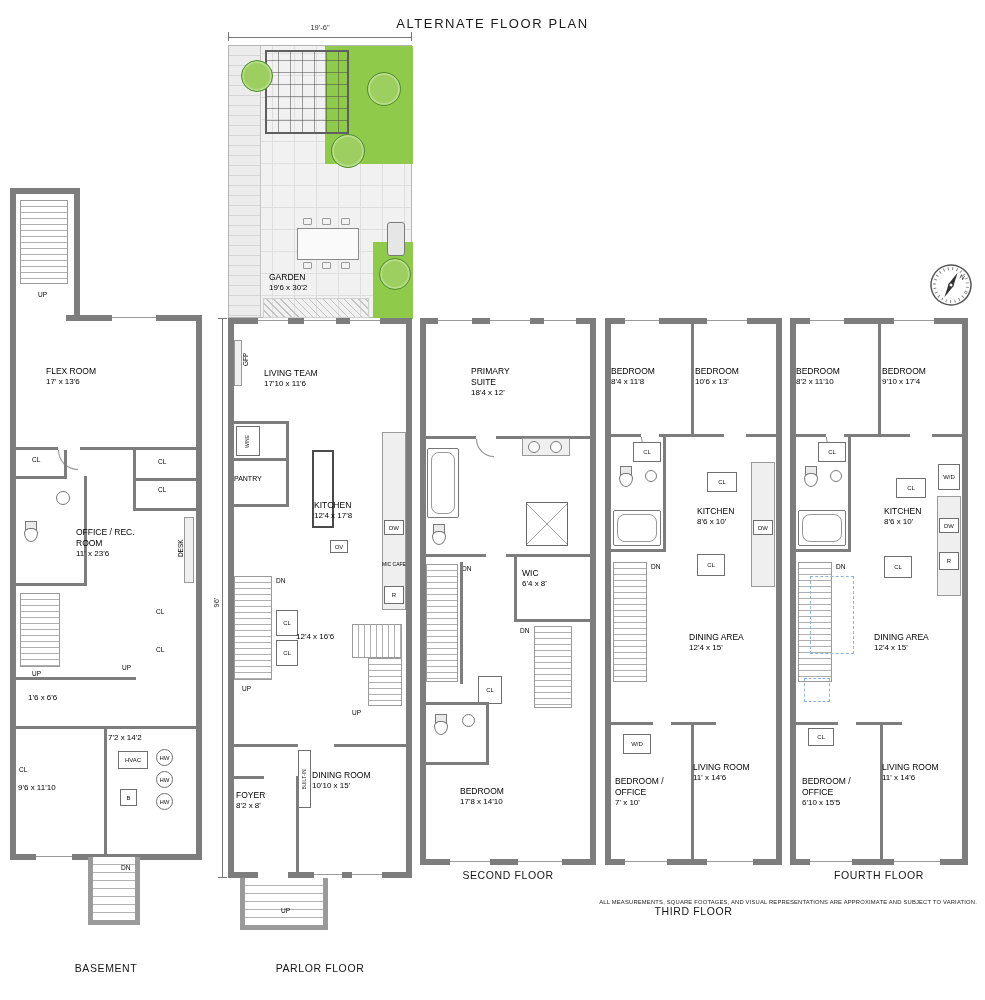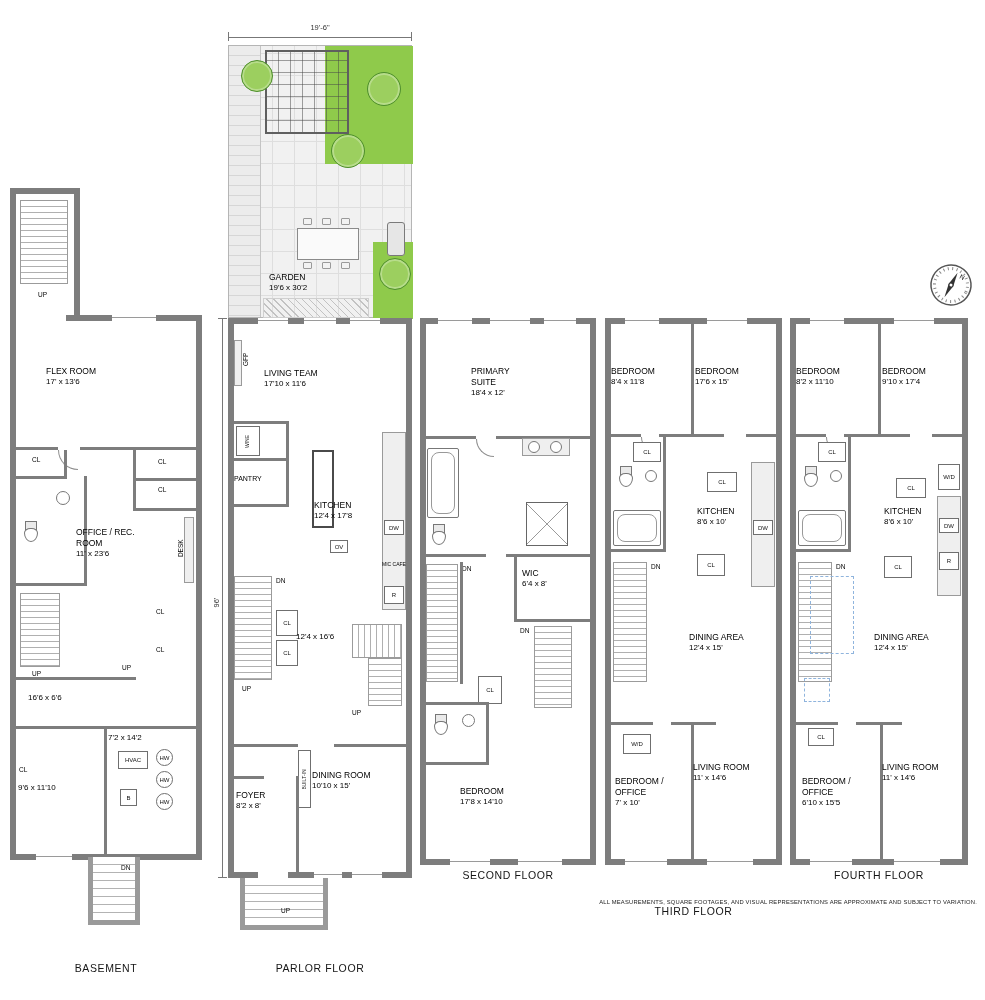--- a/index.html
+++ b/index.html
@@ -77,20 +77,21 @@
   .shower { position:absolute; border:1px solid #666;
             background:linear-gradient(45deg,transparent calc(50% - .5px),#9a9a9a calc(50% - .5px) calc(50% + .5px),transparent calc(50% + .5px)),
                        linear-gradient(135deg,transparent calc(50% - .5px),#9a9a9a calc(50% - .5px) calc(50% + .5px),transparent calc(50% + .5px)); }
   .compass { position:absolute; left:928px; top:262px; width:46px; height:46px; }
 </style>
 </head>
 <body>
 
 <div class="sheet">
 
+  <div class="title">ALTERNATE FLOOR PLAN</div>
 
   <div class="compass">
     <svg width="46" height="46" viewBox="0 0 46 46">
       <g transform="rotate(28 23 23)">
         <circle cx="23" cy="23" r="20" fill="#fff" stroke="#555" stroke-width="1.5"></circle>
         <circle cx="23" cy="23" r="16.5" fill="none" stroke="#888" stroke-width="3" stroke-dasharray="1 3.4"></circle>
         <path d="M23 9 L25.6 23 L23 37 L20.4 23 Z" fill="#333"></path>
         <circle cx="23" cy="23" r="2" fill="#fff" stroke="#333" stroke-width="1"></circle>
         <text x="29" y="13" font-size="6.5" text-anchor="middle" fill="#111">N</text>
       </g>
@@ -177,21 +178,21 @@
 
     <span class="abbr" style="left:140px;top:288px;">CL</span>
     <span class="abbr" style="left:140px;top:326px;">CL</span>
 
     <div class="stairs" style="left:4px;top:272px;width:40px;height:74px;"></div>
     <span class="abbr" style="left:16px;top:350px;">UP</span>
     <span class="abbr" style="left:106px;top:344px;">UP</span>
 
     <div class="w" style="left:0;top:356px;width:120px;height:3px;"></div>
     <div class="rlabel" style="left:12px;top:372px;width:100px;">
-      <div class="rsize">16'6 x 6'6</div>
+      <div class="rsize">1'6 x 6'6</div>
     </div>
 
     <div class="w" style="left:0;top:405px;width:180px;height:3px;"></div>
     <div class="w" style="left:88px;top:405px;width:3px;height:128px;"></div>
 
     <div class="rlabel" style="left:92px;top:412px;width:84px;">
       <div class="rsize">7'2 x 14'2</div>
     </div>
     <div class="box" style="left:102px;top:430px;width:30px;height:18px;">HVAC</div>
     <div class="box circle" style="left:140px;top:428px;width:17px;height:17px;">HW</div>
@@ -344,21 +345,21 @@
     <div class="winh" style="left:14px;top:535px;width:42px;"></div>
     <div class="winh" style="left:96px;top:535px;width:46px;"></div>
 
     <div class="w" style="left:80px;top:0;width:3px;height:110px;"></div>
     <div class="rlabel" style="left:0;top:42px;width:80px;">
       <div class="rname">BEDROOM</div>
       <div class="rsize">8'4 x 11'8</div>
     </div>
     <div class="rlabel" style="left:84px;top:42px;width:80px;">
       <div class="rname">BEDROOM</div>
-      <div class="rsize">17'6 x 15'</div>
+      <div class="rsize">10'6 x 13'</div>
     </div>
 
     <div class="w" style="left:0;top:110px;width:30px;height:3px;"></div>
     <div class="w" style="left:48px;top:110px;width:65px;height:3px;"></div>
     <div class="w" style="left:135px;top:110px;width:30px;height:3px;"></div>
     <div class="door" style="left:30px;top:113px;width:16px;height:16px;"></div>
     <div class="box" style="left:22px;top:118px;width:28px;height:20px;">CL</div>
 
     <div class="w" style="left:52px;top:113px;width:3px;height:112px;"></div>
     <div class="w" style="left:0;top:225px;width:55px;height:3px;"></div>

